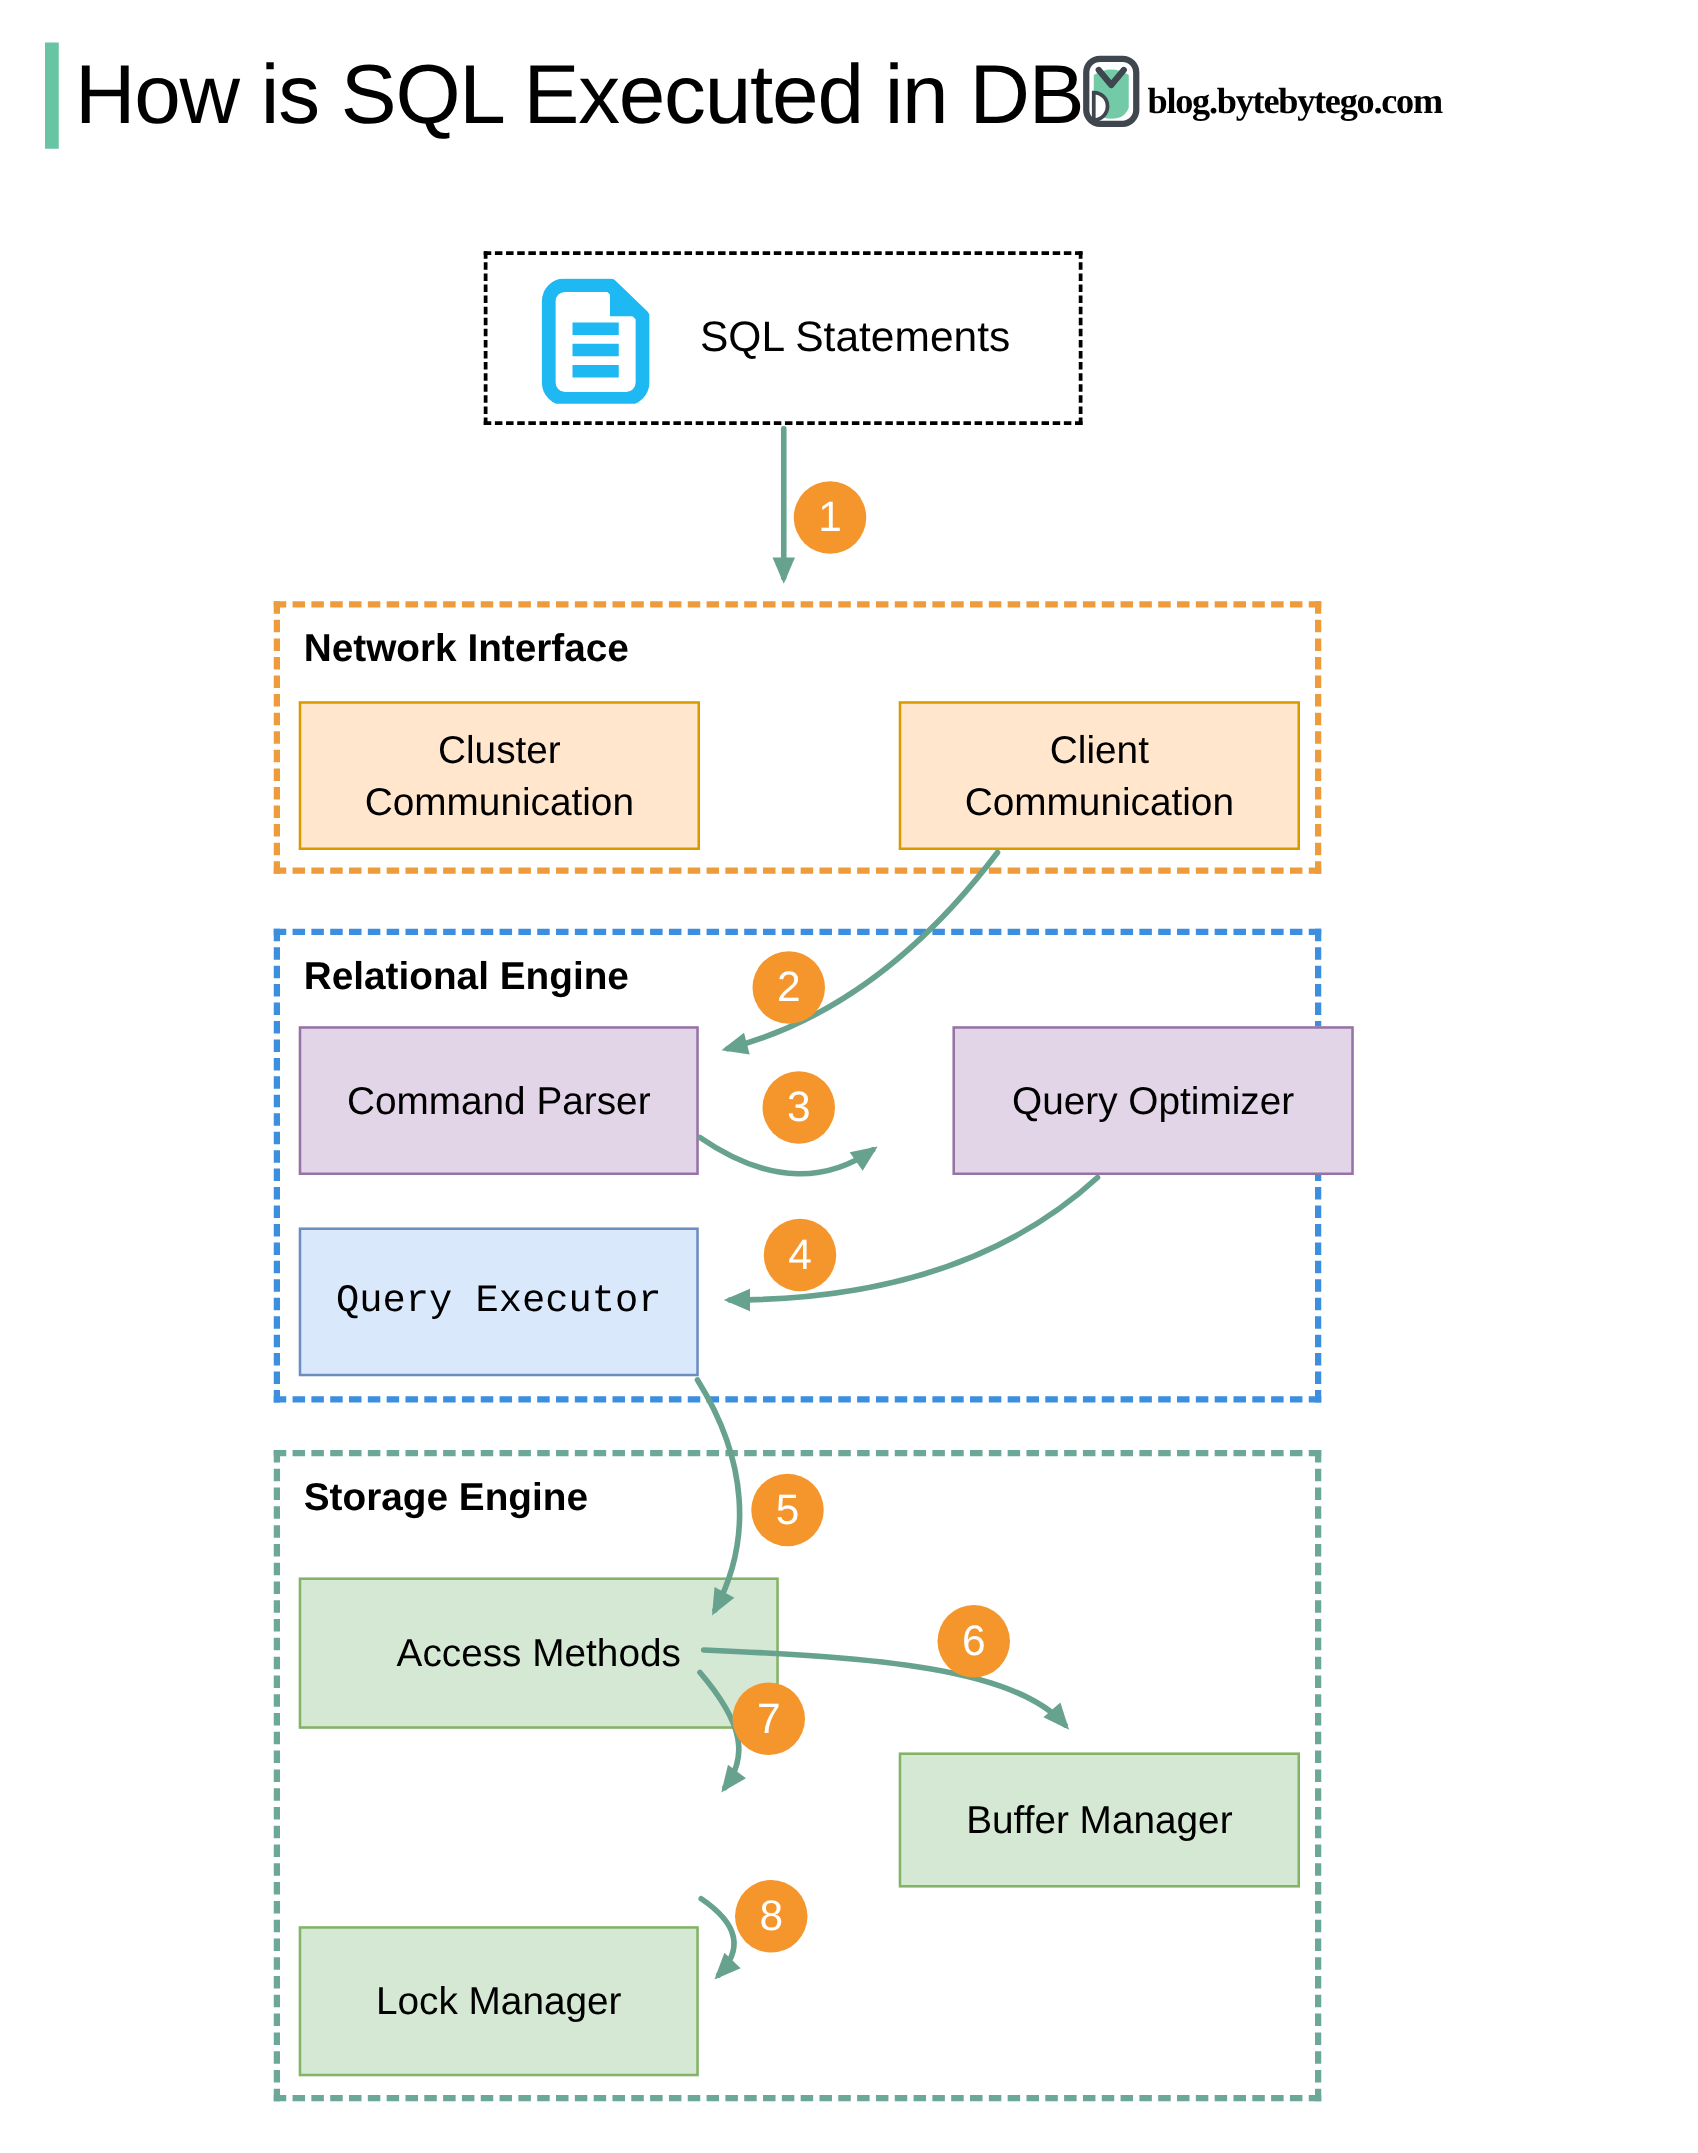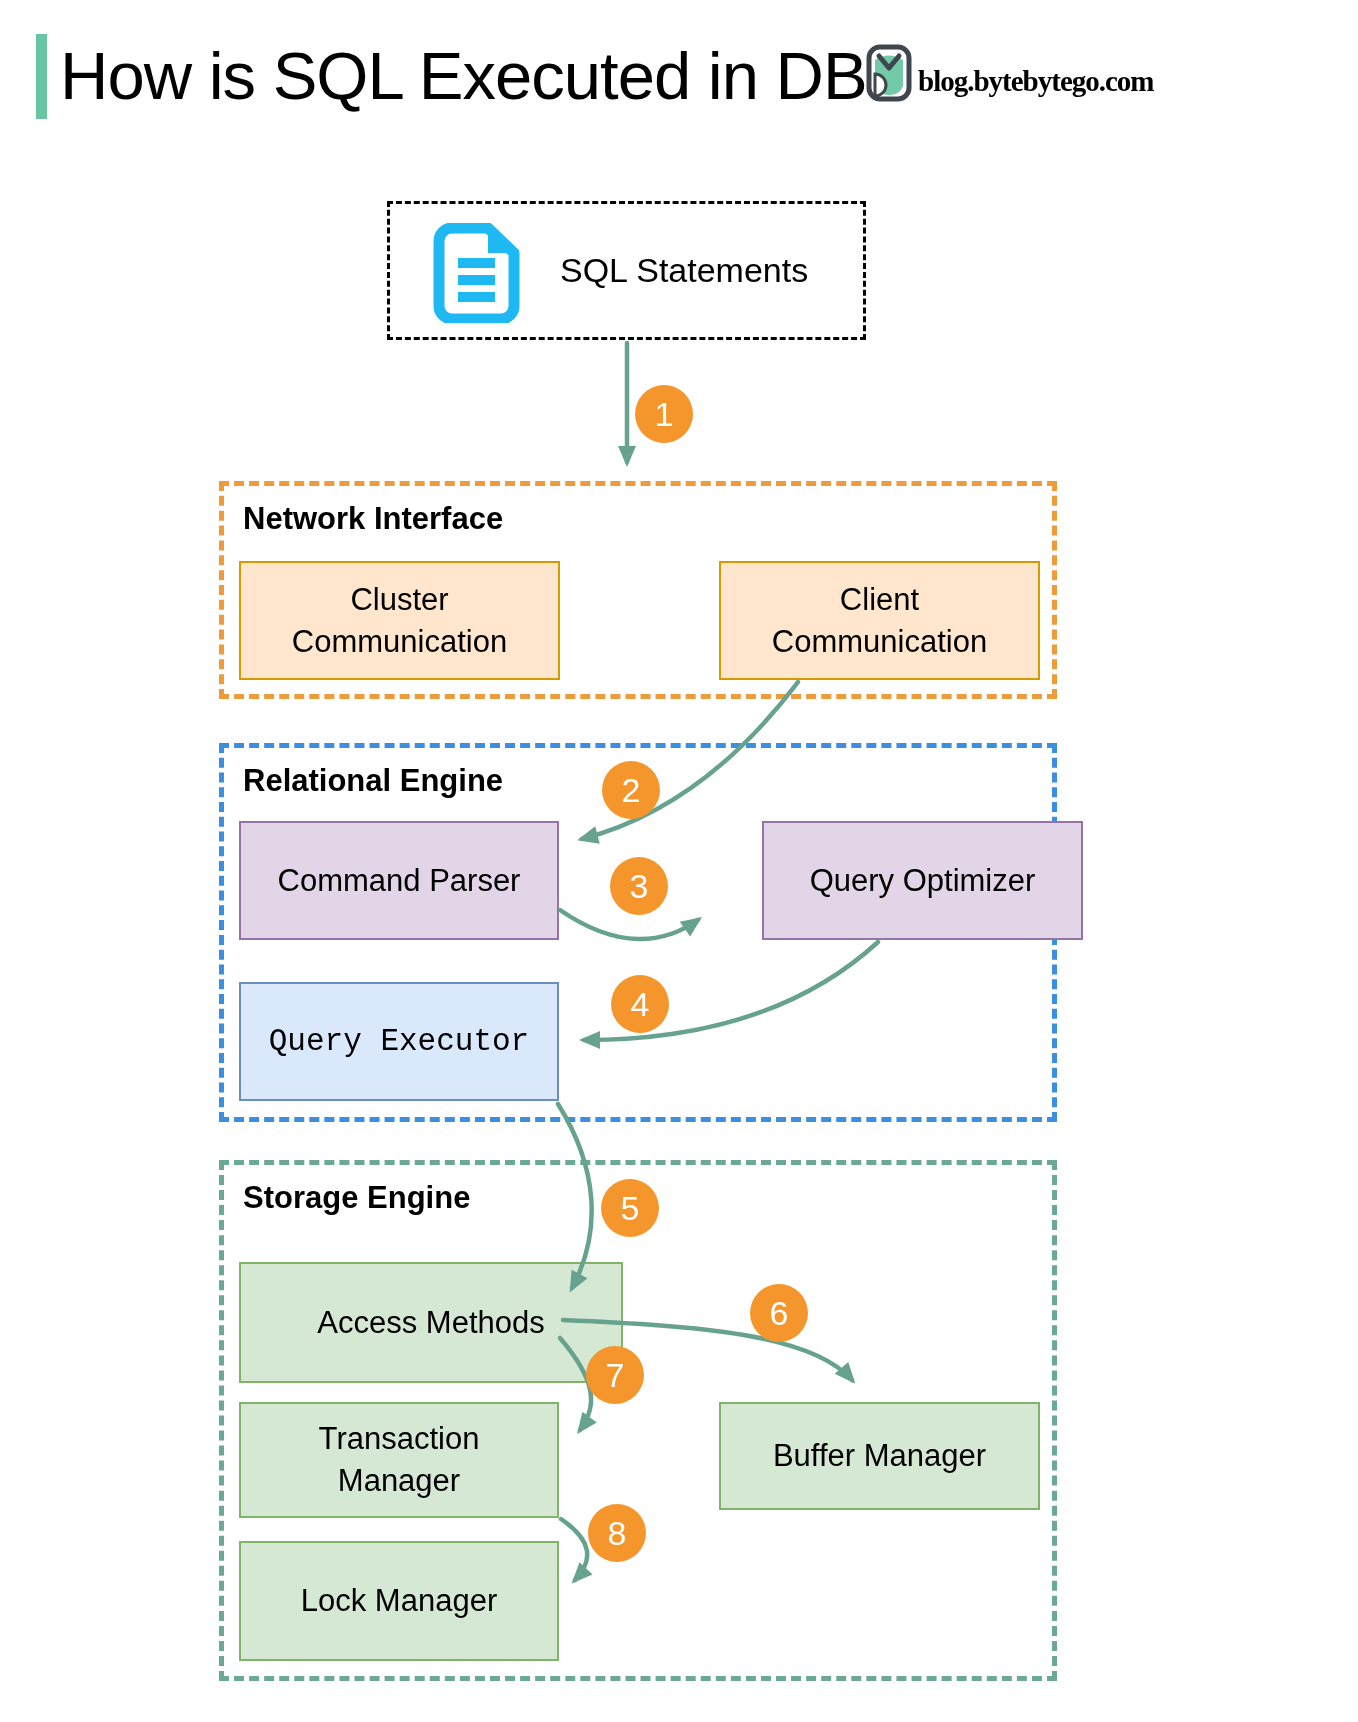--- a/index.html
+++ b/index.html
@@ -101,21 +101,20 @@
   <div class="section sec-teal">
     <div class="section-label">Storage Engine</div>
   </div>
 
   <div id="box-cluster" class="node node-orange">Cluster Communication</div>
   <div id="box-client" class="node node-orange">Client Communication</div>
   <div id="box-parser" class="node node-purple">Command Parser</div>
   <div id="box-optimizer" class="node node-purple">Query Optimizer</div>
   <div id="box-executor" class="node node-blue">Query Executor</div>
   <div id="box-access" class="node node-green">Access Methods</div>
-  <div id="box-transaction" class="node node-green">Transaction Manager</div>
   <div id="box-buffer" class="node node-green">Buffer Manager</div>
   <div id="box-lock" class="node node-green">Lock Manager</div>
 
   <svg id="arrow-layer" viewBox="0 0 1358 1722">
     <defs>
       <marker id="ah" markerUnits="userSpaceOnUse" markerWidth="26" markerHeight="24" refX="18" refY="12" orient="auto">
         <path d="M2 3 L23 12 L2 21 Z" fill="#67A28F"></path>
       </marker>
     </defs>
     <g fill="none" stroke="#67A28F" stroke-width="4.5" stroke-linecap="round">

